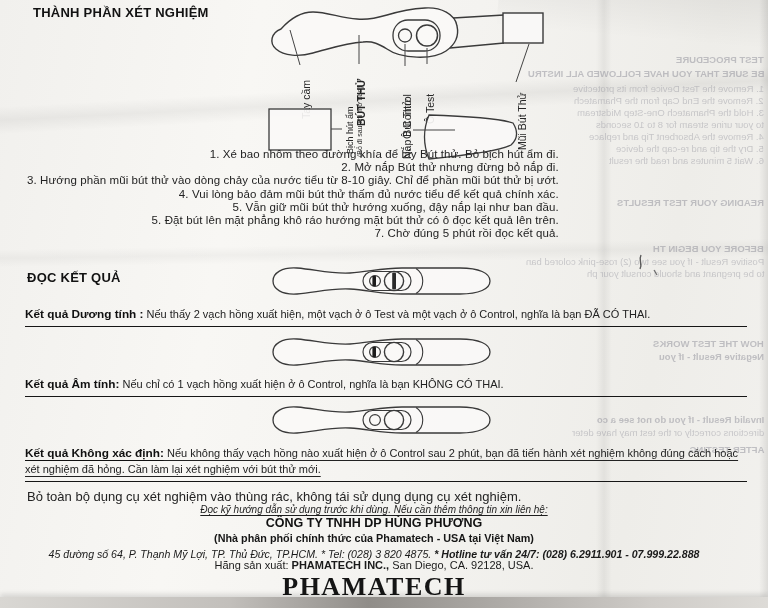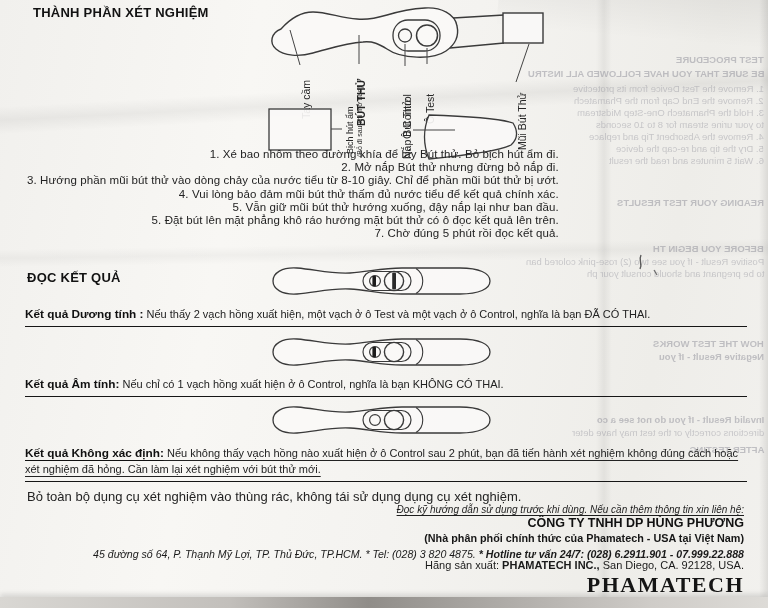--- a/index.html
+++ b/index.html
@@ -22,29 +22,29 @@
       background:linear-gradient(to right,#d9d7d3,#c2bfbb 30%,#908d89 48%,#a5a29e 60%,#cfccc8 85%,#dddbd7);
       box-shadow:0 -3px 5px rgba(0,0,0,0.12);}
   .hd{position:absolute;font-weight:bold;font-size:13px;letter-spacing:.25px;color:#121212;white-space:nowrap;}
   .steps{position:absolute;left:27px;top:148px;font-size:11.5px;line-height:13.2px;color:#232323;letter-spacing:.1px;text-align:right;}
   .steps div{white-space:nowrap;}
   .res-par{position:absolute;left:25px;width:722px;font-size:11px;line-height:16px;color:#222;
       border-bottom:1.9px solid #161616;padding-bottom:4px;}
   .res-par .lbl{font-weight:bold;font-size:11.8px;color:#101010;}
   .res-par.u2 .cont{text-decoration:underline;text-underline-offset:2.5px;text-decoration-thickness:1.2px;}
   .after-text{position:absolute;left:27px;top:489px;font-size:13px;color:#232323;white-space:nowrap;}
-  .fcenter{position:absolute;left:4px;width:740px;text-align:right;white-space:nowrap;}
+  .fcenter{position:absolute;left:4px;width:740px;text-align:center;white-space:nowrap;}
   .notice{top:504px;font-size:10px;font-style:italic;text-decoration:underline;text-underline-offset:2px;color:#1d1d1d;}
   .company{top:516px;font-size:12.5px;font-weight:bold;color:#111;}
   .distrib{top:532px;font-size:10.8px;font-weight:bold;color:#161616;}
   .addr{top:548px;font-size:10.6px;font-style:italic;color:#1a1a1a;}
   .addr .hot{font-weight:bold;}
   .manu{top:550px;font-size:11px;color:#1a1a1a;margin-top:9px;}
   .manu .minc{font-weight:bold;}
-  .logo{top:572px;font-family:"Liberation Serif","DejaVu Serif",serif;font-weight:bold;font-size:22px;
+  .logo{top:572px;font-family:"Liberation Serif","DejaVu Serif",serif;font-weight:bold;font-size:26px;
       letter-spacing:1.5px;color:#151515;}
   .stick-svg{position:absolute;}
   .dlabel{font-size:10.5px;fill:#262626;}
   .dlabel.b{font-weight:bold;}
   .dlabel.s{font-size:9px;}
   .dlabel.xs{font-size:7px;}
   .bt{position:absolute;transform:scaleX(-1);color:#8f8f99;opacity:.42;font-size:9.5px;white-space:nowrap;right:4px;}
   .bt.b{font-weight:bold;opacity:.5;}
   .ink{position:absolute;}
 </style>

